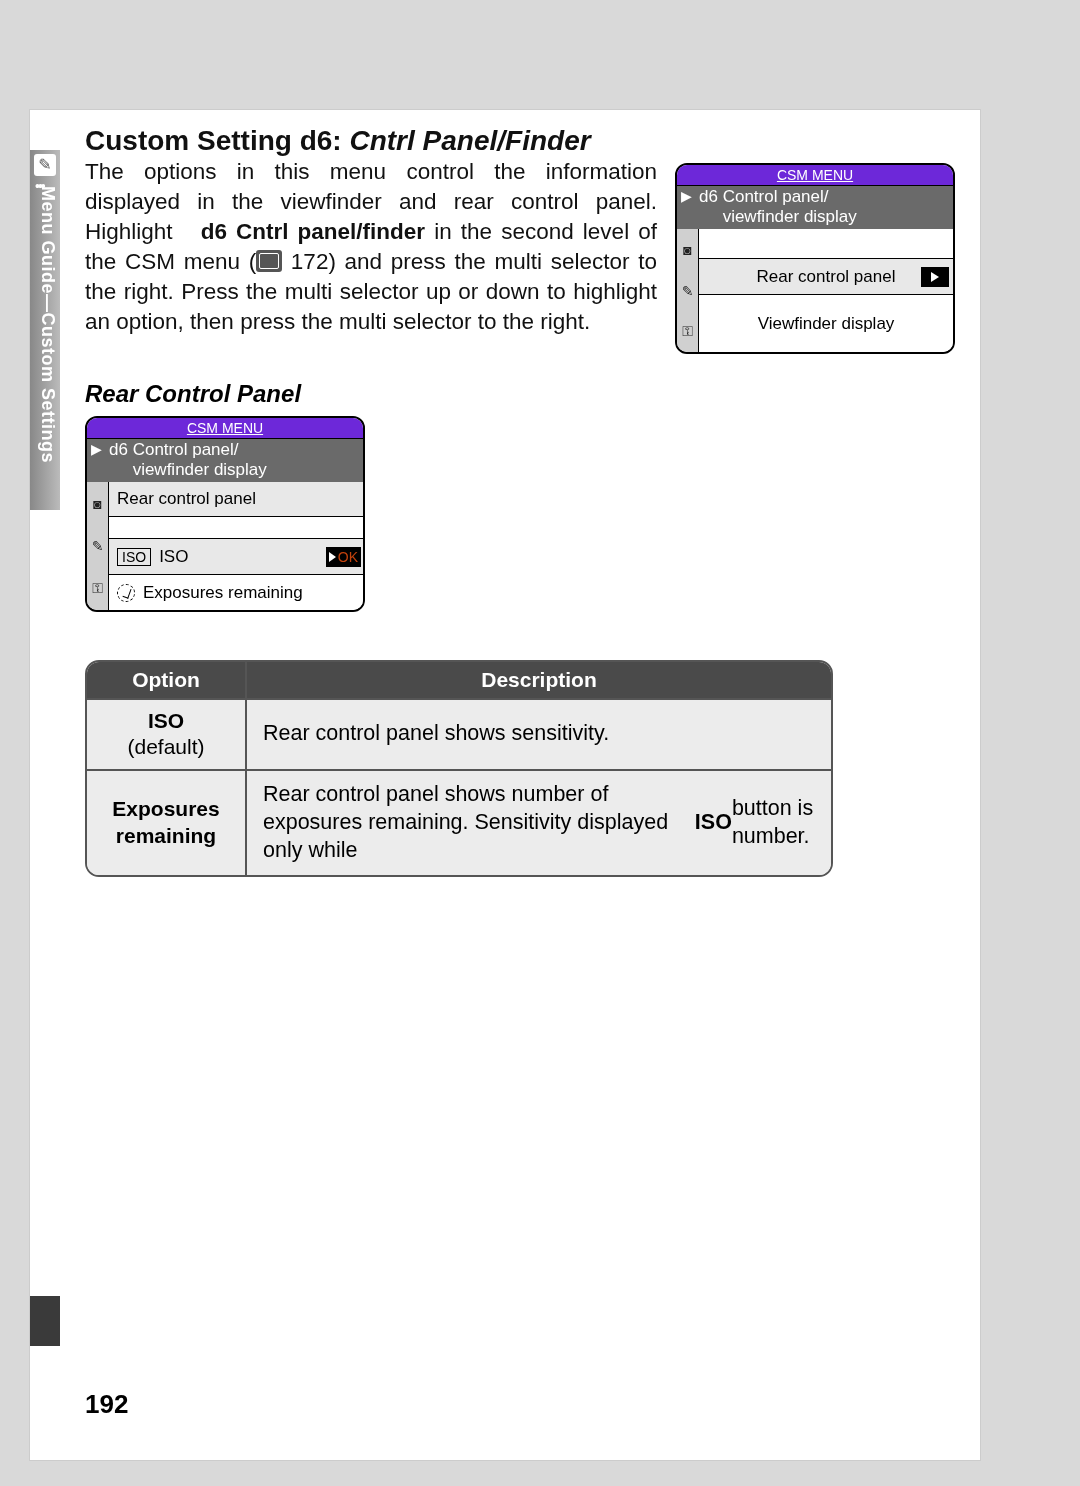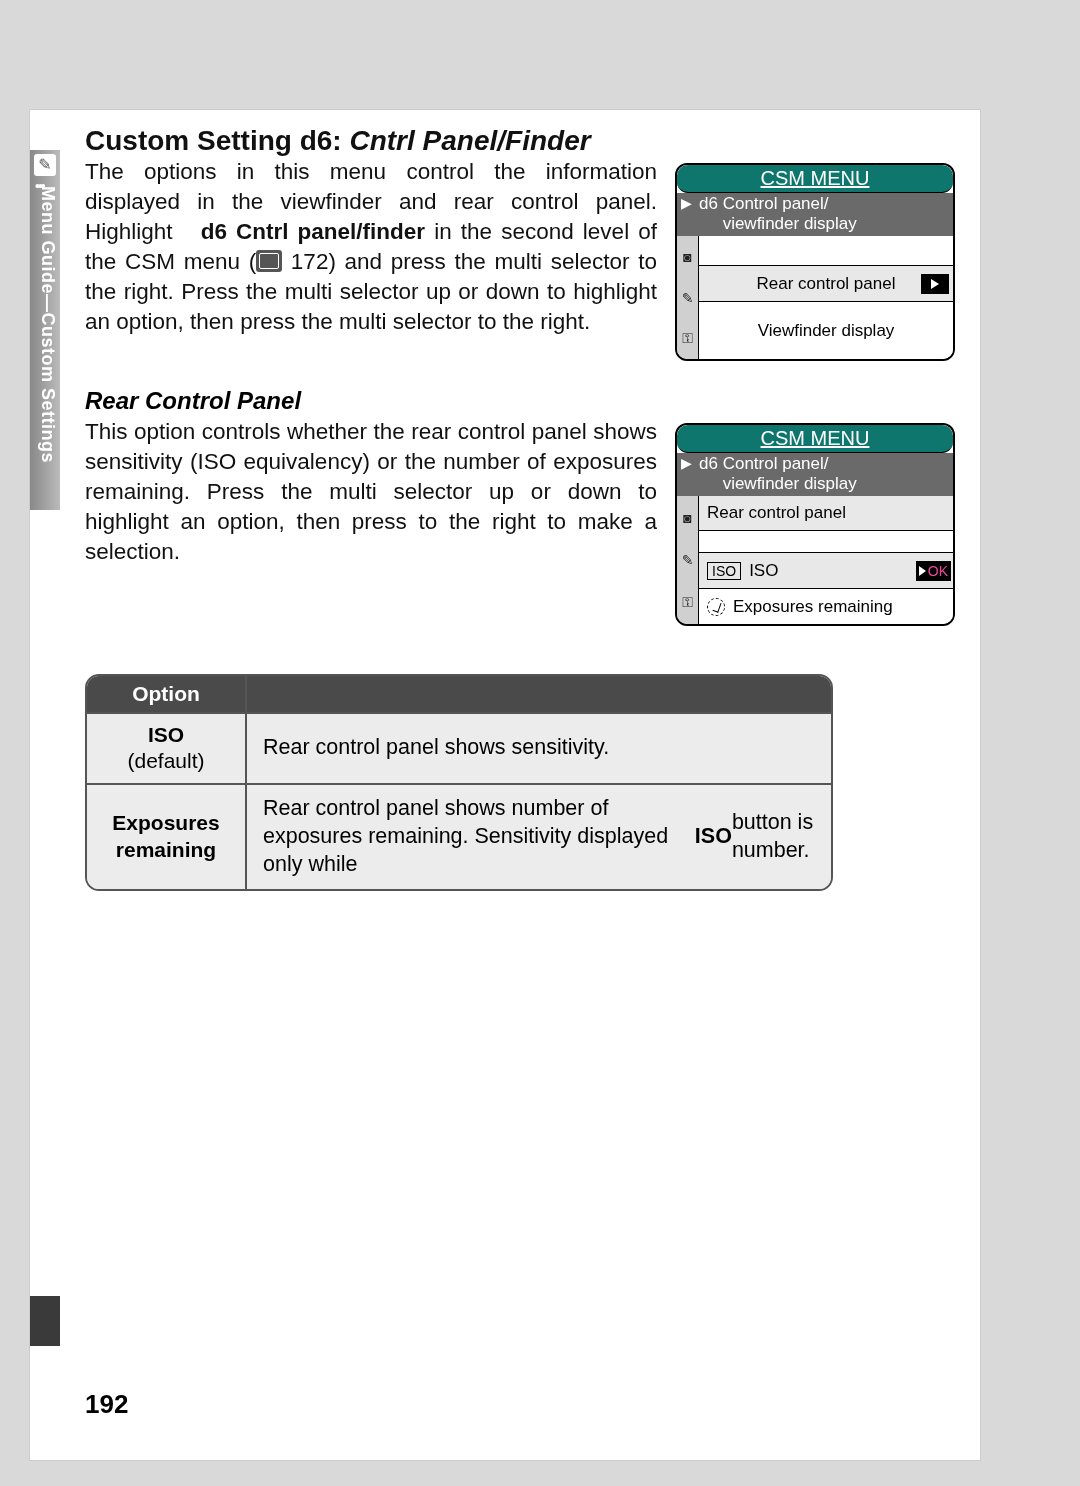--- a/index.html
+++ b/index.html
@@ -108,28 +108,27 @@
     width: 280px;
     flex: 0 0 280px;
     border: 2px solid #000;
     border-radius: 12px;
     background: #fff;
     font-size: 17px;
     overflow: hidden;
     margin-top: 6px;
   }
   .lcd .lcd-title {
-    background: #0f766e;
+    background: #6d28d9;
     color: #fff;
     text-align: center;
     text-decoration: underline;
     padding: 2px 0;
-    font-size: 20px;
+    font-size: 14px;
     border-bottom: 1px solid #000;
-    border-radius: 11px;
   }
   .lcd .lcd-sub {
     background: #6a6a6a;
     color: #fff;
     display: flex;
     padding: 1px 4px 3px 4px;
     font-size: 17px;
     line-height: 1.15;
   }
   .lcd .lcd-sub .sub-icon {
@@ -171,21 +170,21 @@
   .lcd .tri-right.inv {
     background:#000; width:28px; height:20px; border:none;
     display:flex; align-items:center; justify-content:center;
   }
   .lcd .tri-right.inv::before{
     content:""; width:0;height:0;border-left:8px solid #fff;
     border-top:5px solid transparent;border-bottom:5px solid transparent;
   }
   .lcd .ok-chip {
     position: absolute; right: 2px; top: 50%; transform: translateY(-50%);
-    background: #000; color: #ec4899; font-size: 14px;
+    background: #000; color: #c2410c; font-size: 14px;
     padding: 2px 3px; display:flex; align-items:center; gap:2px;
   }
   .lcd .ok-chip::before{
     content:""; width:0;height:0;border-left:7px solid #fff;
     border-top:5px solid transparent;border-bottom:5px solid transparent;
   }
   .lcd .iso-box {
     border: 1px solid #000; padding: 0 4px; font-size: 14px; margin-right: 8px;
   }
   .lcd .exp-icon {
@@ -281,21 +280,20 @@
               <span>Viewfinder display</span>
             </div>
           </div>
         </div>
       </div>
     </div>
 
     <div class="subhead">Rear Control Panel</div>
 
     <div class="row1">
-      <div class="para" style="flex:1">This option controls whether the rear control panel shows sensitivity (ISO equivalency) or the number of exposures remaining.  Press the multi selector up or down to highlight an option, then press to the right to make a selection.</div>
 
       <div class="lcd">
         <div class="lcd-title">CSM MENU</div>
         <div class="lcd-sub">
           <div class="sub-icon">▶</div>
           <div>
             <span>d6</span>
             <span>Control panel/</span><br>
             &nbsp;&nbsp;&nbsp;&nbsp;&nbsp;<span>viewfinder display</span>
           </div>
@@ -323,20 +321,21 @@
               <span>Exposures remaining</span>
             </div>
           </div>
         </div>
       </div>
     </div>
 
     <div class="opts-table">
       <div class="hdr">
         <div class="c1">Option</div>
+        <div class="c2">Description</div>
       </div>
       <div class="row">
         <div class="c1">
           <div>
             <b>ISO</b><br>
             <span>(default)</span>
           </div>
         </div>
         <div class="c2">Rear control panel shows sensitivity.</div>
       </div>

